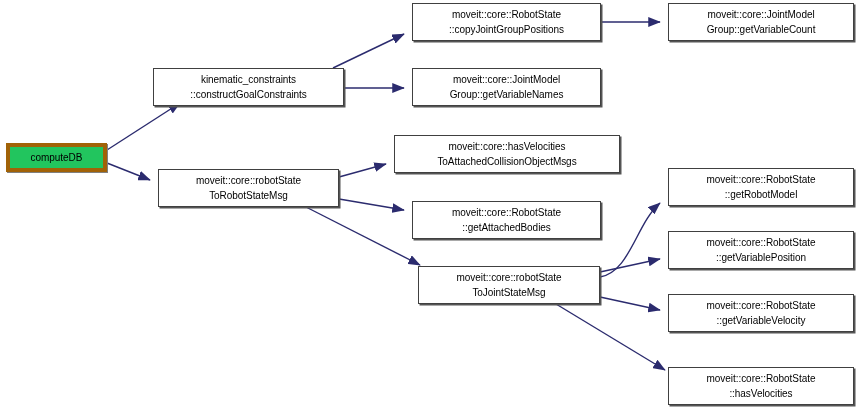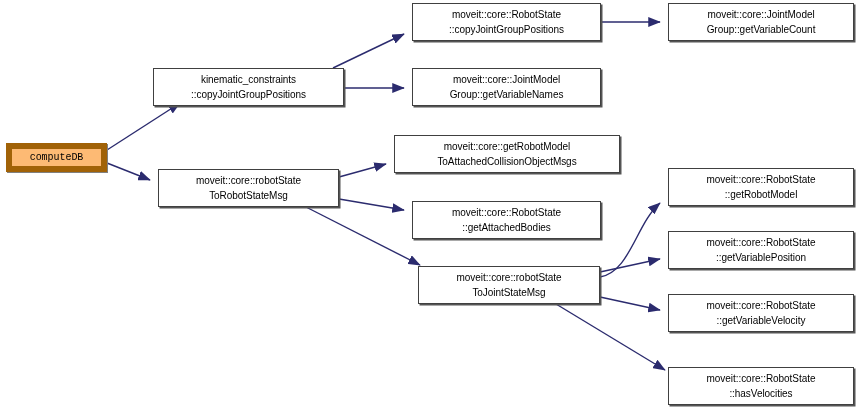--- a/index.html
+++ b/index.html
@@ -32,24 +32,23 @@
     justify-content: center;
     text-align: center;
     color: #000000;
     font-size: 10px;
     line-height: 15.5px;
     letter-spacing: -0.05px;
     white-space: pre-line;
     z-index: 5;
   }
   .node.current {
-    background: #fdba74;
-    border: 6px solid #a16207;
+    background: #22c55e;
+    border: 4px solid #a16207;
     box-shadow: 1px 1px 0 0 #808080;
-    font-family: Liberation Mono, monospace;
   }
   .node.shadow {
     box-shadow: 1.5px 1.5px 0 0 #555555;
   }
   .node-label {
     display: block;
     padding: 0 3px;
   }
 </style>
 </head>
@@ -75,30 +74,30 @@
         <path d="M600,277 C630,272 636,224 660,203"></path>
         <path d="M600,272 L660,259"></path>
         <path d="M600,297 L660,310"></path>
         <path d="M556,304 L665,370"></path>
       </g>
   </svg>
 
   <div id="nodes-group">
       <div class="node current" style="left: 6px; top: 143px; width: 101px; height: 29px;"><span class="node-label">computeDB</span></div>
       <div class="node shadow" style="left: 153px; top: 68px; width: 191px; height: 38px;"><span class="node-label">kinematic_constraints
-::copyJointGroupPositions</span></div>
+::constructGoalConstraints</span></div>
       <div class="node shadow" style="left: 158px; top: 169px; width: 181px; height: 38px;"><span class="node-label">moveit::core::robotState
 ToRobotStateMsg</span></div>
       <div class="node shadow" style="left: 412px; top: 3px; width: 189px; height: 38px;"><span class="node-label">moveit::core::RobotState
 ::copyJointGroupPositions</span></div>
       <div class="node shadow" style="left: 668px; top: 3px; width: 186px; height: 38px;"><span class="node-label">moveit::core::JointModel
 Group::getVariableCount</span></div>
       <div class="node shadow" style="left: 412px; top: 68px; width: 189px; height: 38px;"><span class="node-label">moveit::core::JointModel
 Group::getVariableNames</span></div>
-      <div class="node shadow" style="left: 394px; top: 135px; width: 226px; height: 38px;"><span class="node-label">moveit::core::getRobotModel
+      <div class="node shadow" style="left: 394px; top: 135px; width: 226px; height: 38px;"><span class="node-label">moveit::core::hasVelocities
 ToAttachedCollisionObjectMsgs</span></div>
       <div class="node shadow" style="left: 412px; top: 201px; width: 189px; height: 38px;"><span class="node-label">moveit::core::RobotState
 ::getAttachedBodies</span></div>
       <div class="node shadow" style="left: 418px; top: 266px; width: 182px; height: 38px;"><span class="node-label">moveit::core::robotState
 ToJointStateMsg</span></div>
       <div class="node shadow" style="left: 668px; top: 168px; width: 186px; height: 38px;"><span class="node-label">moveit::core::RobotState
 ::getRobotModel</span></div>
       <div class="node shadow" style="left: 668px; top: 231px; width: 186px; height: 38px;"><span class="node-label">moveit::core::RobotState
 ::getVariablePosition</span></div>
       <div class="node shadow" style="left: 668px; top: 294px; width: 186px; height: 38px;"><span class="node-label">moveit::core::RobotState

